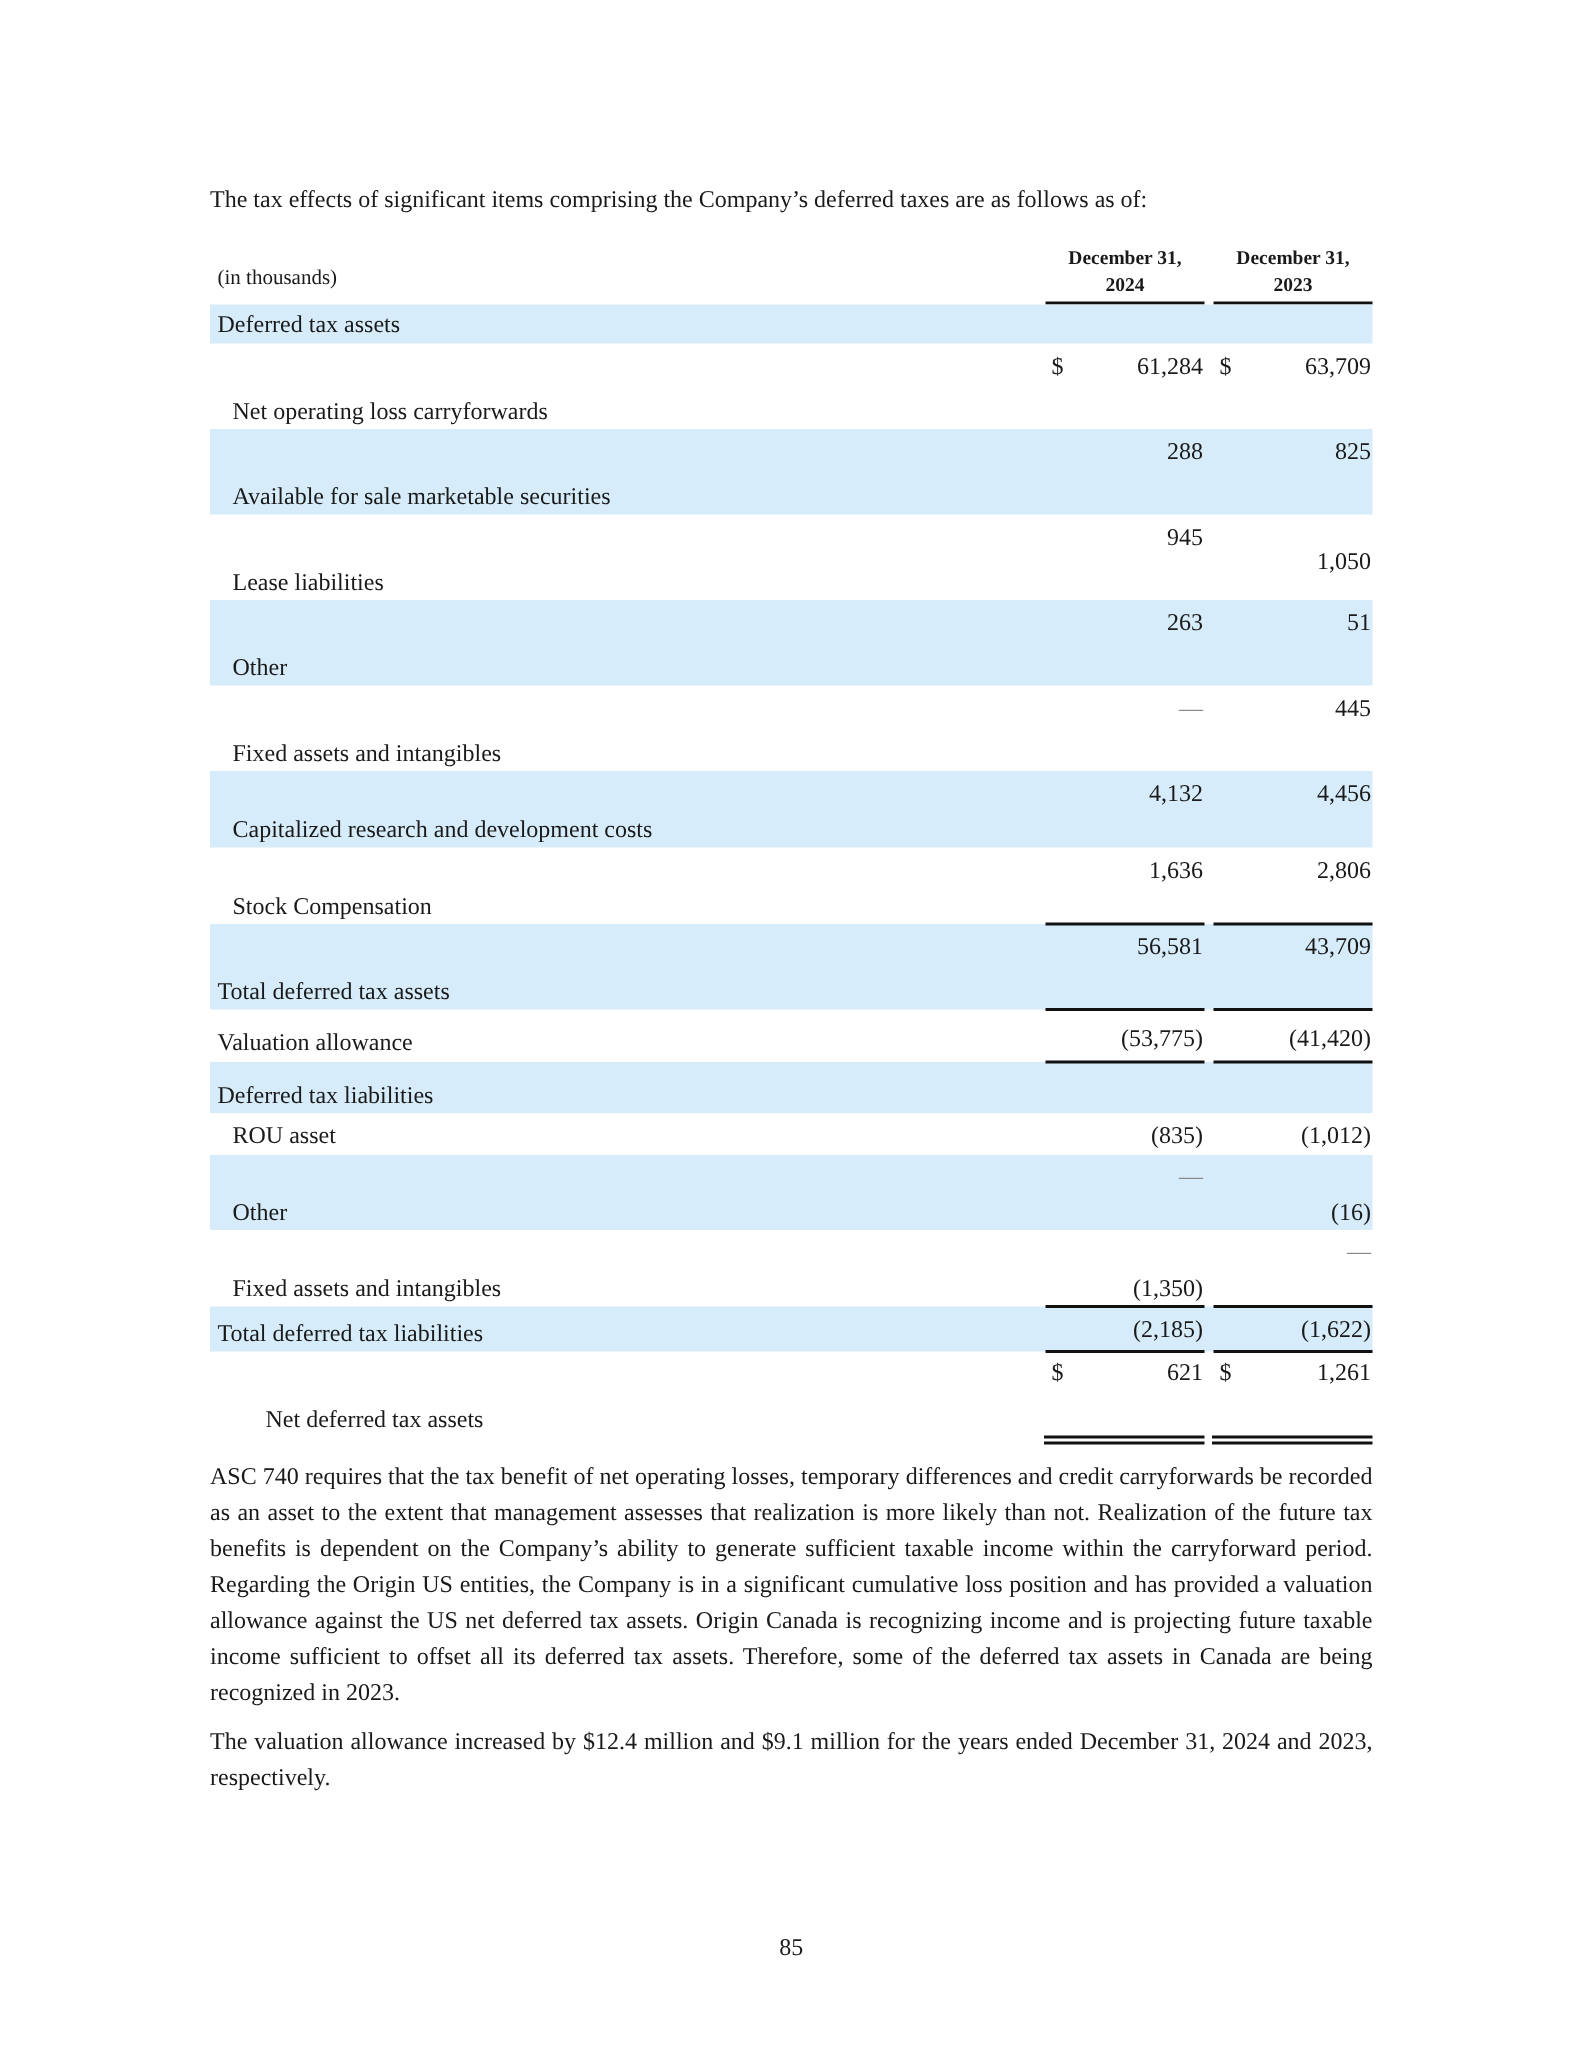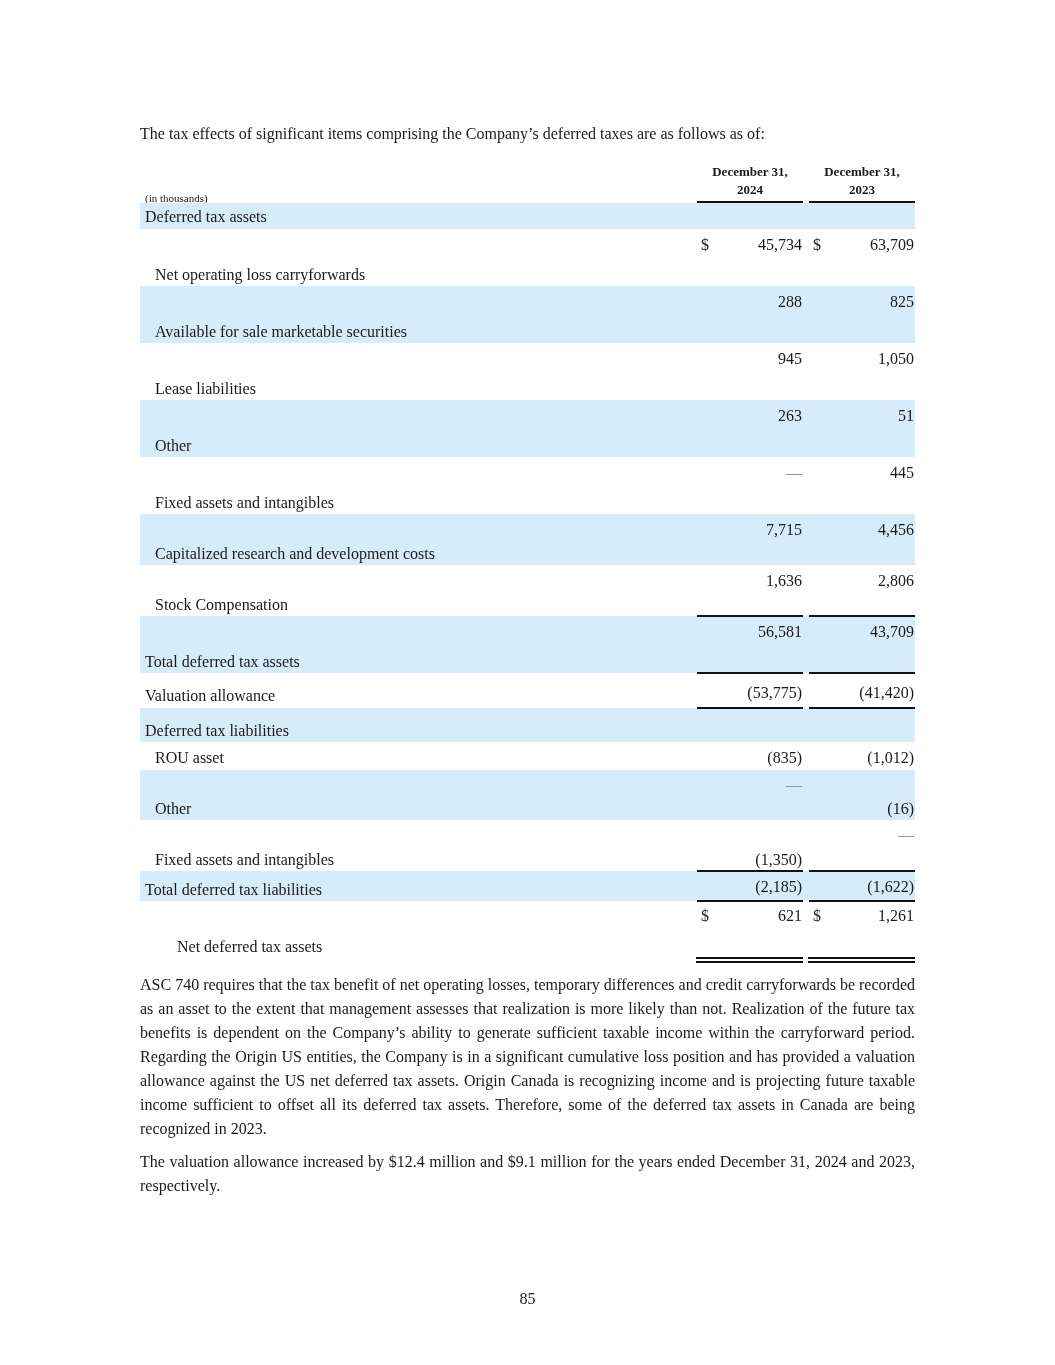--- a/index.html
+++ b/index.html
@@ -1,19 +1,19 @@
 <!DOCTYPE html>
 <html><head>
 <meta charset="utf-8">
 <style>
   html, body { margin: 0; padding: 0; background: #ffffff; }
   body { width: 1055px; height: 1365px; position: relative; font-family: "Liberation Serif", serif; color: #1a1a1a; }
   .abs { position: absolute; }
   .intro { left: 140px; top: 125px; font-size: 16px; }
-  .units { left: 145px; top: 192px; font-size: 11px; }
+  .units { left: 145px; top: 178px; font-size: 14px; }
   .colhead { font-size: 13px; font-weight: bold; text-align: center; line-height: 18px; width: 106px; }
   .colhead.c1 { left: 697px; top: 163px; }
   .colhead.c2 { left: 809px; top: 163px; }
   .hline { position: absolute; height: 2px; background: #111; }
   .band { position: absolute; left: 140px; width: 775px; background: #d7ecfa; }
   .lbl { position: absolute; font-size: 16px; white-space: nowrap; }
   .lbl.l0 { left: 145px; }
   .lbl.l1 { left: 155px; }
   .val { position: absolute; font-size: 16px; text-align: right; width: 100px; white-space: nowrap; }
   .val.c1 { left: 702px; }
@@ -49,52 +49,52 @@
   <div class="band" style="top:514px;height:51px;"></div>
   <div class="band" style="top:616px;height:57px;"></div>
   <div class="band" style="top:708px;height:34px;"></div>
   <div class="band" style="top:770px;height:50px;"></div>
   <div class="band" style="top:871px;height:30px;"></div>
 
   <div class="lbl l0" style="top:208px;">Deferred tax assets</div>
 
   <div>
     <span class="dollar c1" style="top:236px;">$</span>
-    <span class="val c1" style="top:236px;">45,734</span>
+    <span class="val c1" style="top:236px;">61,284</span>
     <span class="dollar c2" style="top:236px;">$</span>
     <span class="val c2" style="top:236px;">63,709</span>
     <span class="lbl l1" style="top:266px;">Net operating loss carryforwards</span>
   </div>
 
   <div>
     <span class="val c1" style="top:293px;">288</span>
     <span class="val c2" style="top:293px;">825</span>
     <span class="lbl l1" style="top:323px;">Available for sale marketable securities</span>
   </div>
 
   <div>
     <span class="val c1" style="top:350px;">945</span>
-    <span class="val c2" style="top:350px;text-align:right;">1,050</span>
+    <span class="val c2" style="top:366px;text-align:right;">1,050</span>
     <span class="lbl l1" style="top:380px;">Lease liabilities</span>
   </div>
 
   <div>
     <span class="val c1" style="top:407px;">263</span>
     <span class="val c2" style="top:407px;">51</span>
     <span class="lbl l1" style="top:437px;">Other</span>
   </div>
 
   <div>
     <span class="val c1 dash" style="top:464px;">—</span>
     <span class="val c2" style="top:464px;">445</span>
     <span class="lbl l1" style="top:494px;">Fixed assets and intangibles</span>
   </div>
 
   <div>
-    <span class="val c1" style="top:521px;">7,715</span>
+    <span class="val c1" style="top:521px;">4,132</span>
     <span class="val c2" style="top:521px;">4,456</span>
     <span class="lbl l1" style="top:545px;">Capitalized research and development costs</span>
   </div>
 
   <div>
     <span class="val c1" style="top:572px;">1,636</span>
     <span class="val c2" style="top:572px;">2,806</span>
     <span class="lbl l1" style="top:596px;">Stock Compensation</span>
   </div>
 

